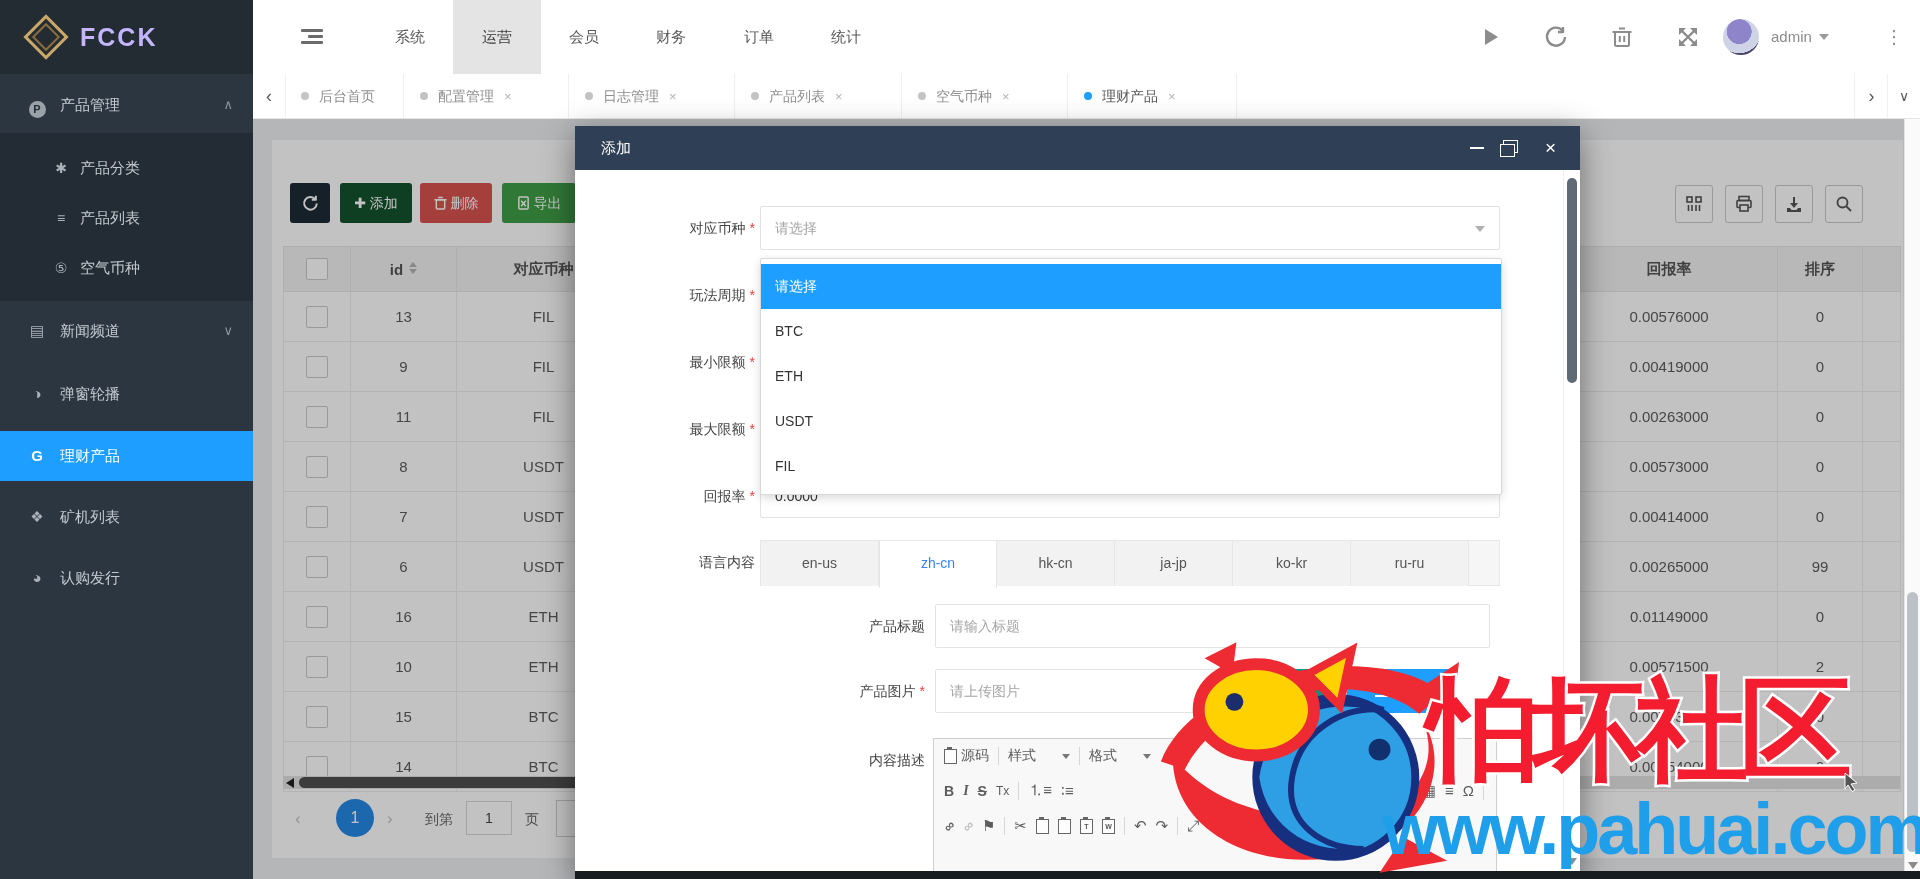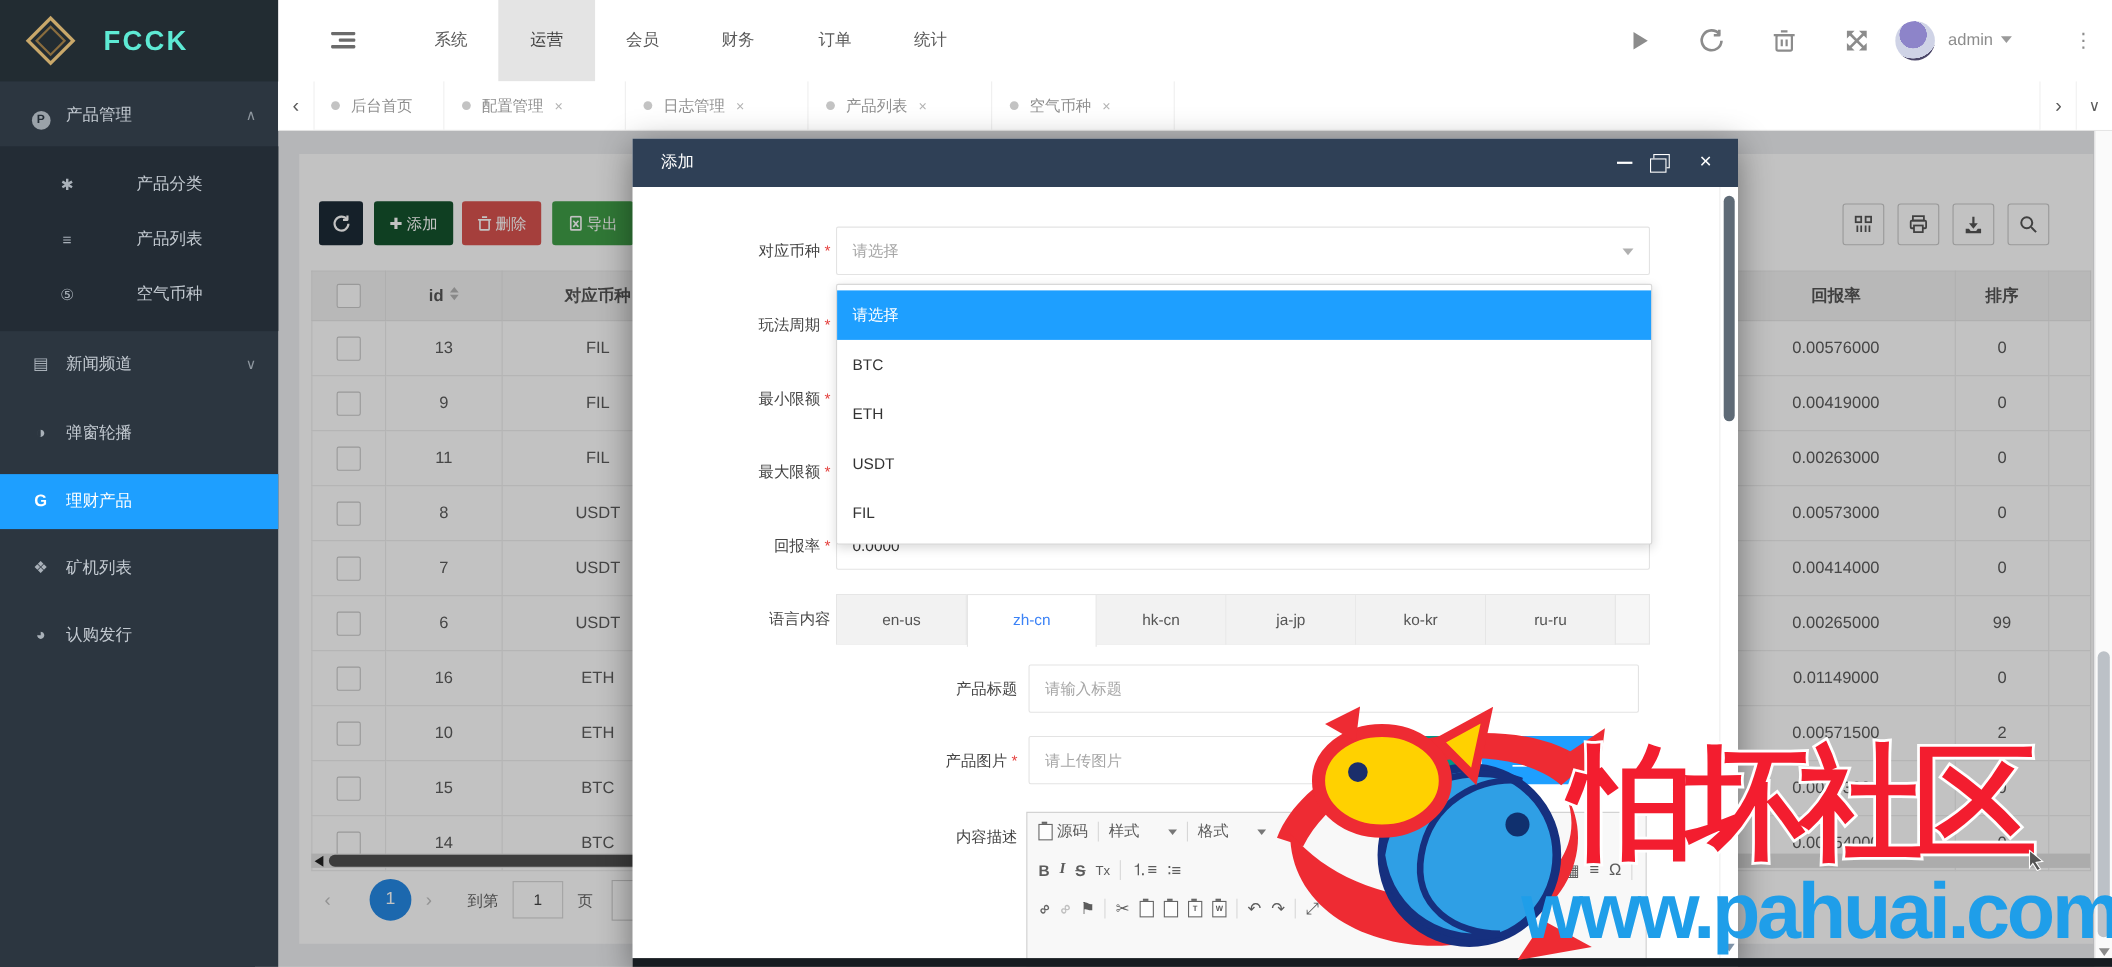--- a/index.html
+++ b/index.html
@@ -3,28 +3,28 @@
 <meta charset="utf-8">
 <style>
   html,body{margin:0;padding:0;background:#d8d8d8;font-family:"Liberation Sans","DejaVu Sans",sans-serif;}
   #app{position:relative;width:1920px;height:879px;background:#fff;overflow:hidden;}
   .abs{position:absolute;}
 
   
   .sidebar{left:0;top:0;width:253px;height:879px;background:#2c3640;z-index:10;}
   .logo{left:0;top:0;width:253px;height:74px;background:#222c32;display:flex;align-items:center;}
   .logo-diamond{width:26px;height:26px;margin-left:30px;transform:rotate(45deg);border:3px solid #c9a86a;box-shadow:inset 0 0 0 3px #222c32,inset 0 0 0 5px #8a6d3e;}
-  .logo-text{color:#5eead4;font-size:25px;font-weight:bold;letter-spacing:2px;margin-left:32px;}
+  .logo-text{color:#c4b5fd;font-size:25px;font-weight:bold;letter-spacing:2px;margin-left:18px;}
   .submenu-bg{left:0;top:133px;width:253px;height:168px;background:#232c35;}
   .side-item{left:0;width:253px;height:50px;line-height:50px;color:#c3cad1;font-size:15px;cursor:pointer;}
   .side-item .ic{position:absolute;left:24px;top:0;width:26px;text-align:center;color:#a9b1b9;font-size:15px;}
   .side-item .lb{position:absolute;left:60px;}
   .side-item .chev{position:absolute;right:20px;color:#8d969e;font-size:13px;}
   .side-item.sub .ic{left:48px;font-size:14px;}
-  .side-item.sub .lb{left:80px;margin-left:44px;}
+  .side-item.sub .lb{left:80px;}
   .side-item.active{background:#1e9fff;color:#fff;}
   .side-item.active .ic{color:#fff;font-weight:bold;}
   .pcircle{display:inline-block;width:17px;height:17px;line-height:17px;border-radius:50%;background:#9aa2a9;color:#232d36;font-size:11px;font-weight:bold;text-align:center;vertical-align:-3px;}
 
   
   .topnav{left:253px;top:0;width:1649px;height:74px;background:#fff;z-index:10;}
   .hamb{left:48px;top:29px;width:22px;height:16px;cursor:pointer;}
   .hamb i{display:block;height:2.5px;background:#6b6b6b;margin-bottom:3.5px;border-radius:1px;}
   .hamb i.short{width:70%;margin-left:30%;}
   .nav-item{top:0;width:88px;height:74px;line-height:74px;text-align:center;font-size:15px;color:#595959;cursor:pointer;}
@@ -223,20 +223,23 @@
     </div>
     <div class="abs tab" style="left:316px;width:166px">
       <span class="dot"></span><span>日志管理</span><span class="x">×</span>
     </div>
     <div class="abs tab" style="left:482px;width:167px">
       <span class="dot"></span><span>产品列表</span><span class="x">×</span>
     </div>
     <div class="abs tab" style="left:649px;width:166px">
       <span class="dot"></span><span>空气币种</span><span class="x">×</span>
     </div>
+    <div class="abs tab active" style="left:815px;width:169px">
+      <span class="dot"></span><span>理财产品</span><span class="x">×</span>
+    </div>
     <div class="abs tb-arrow" style="right:32px;width:33px;border-left:1px solid #f0f0f0">›</div>
     <div class="abs tb-arrow" style="right:0;width:32px;border-left:1px solid #f0f0f0;font-size:14px">∨</div>
   </div>
 
   <div class="abs content">
     <div class="abs card"></div>
 
     <div class="abs btn" style="left:37px;width:40px;background:#1c2b36">
       <svg width="18" height="18" viewBox="0 0 20 20" fill="none" stroke="#fff" stroke-width="2.2" style="margin-top:11px">
         <path d="M16 6a7 7 0 1 0 1.5 4.5"></path>

